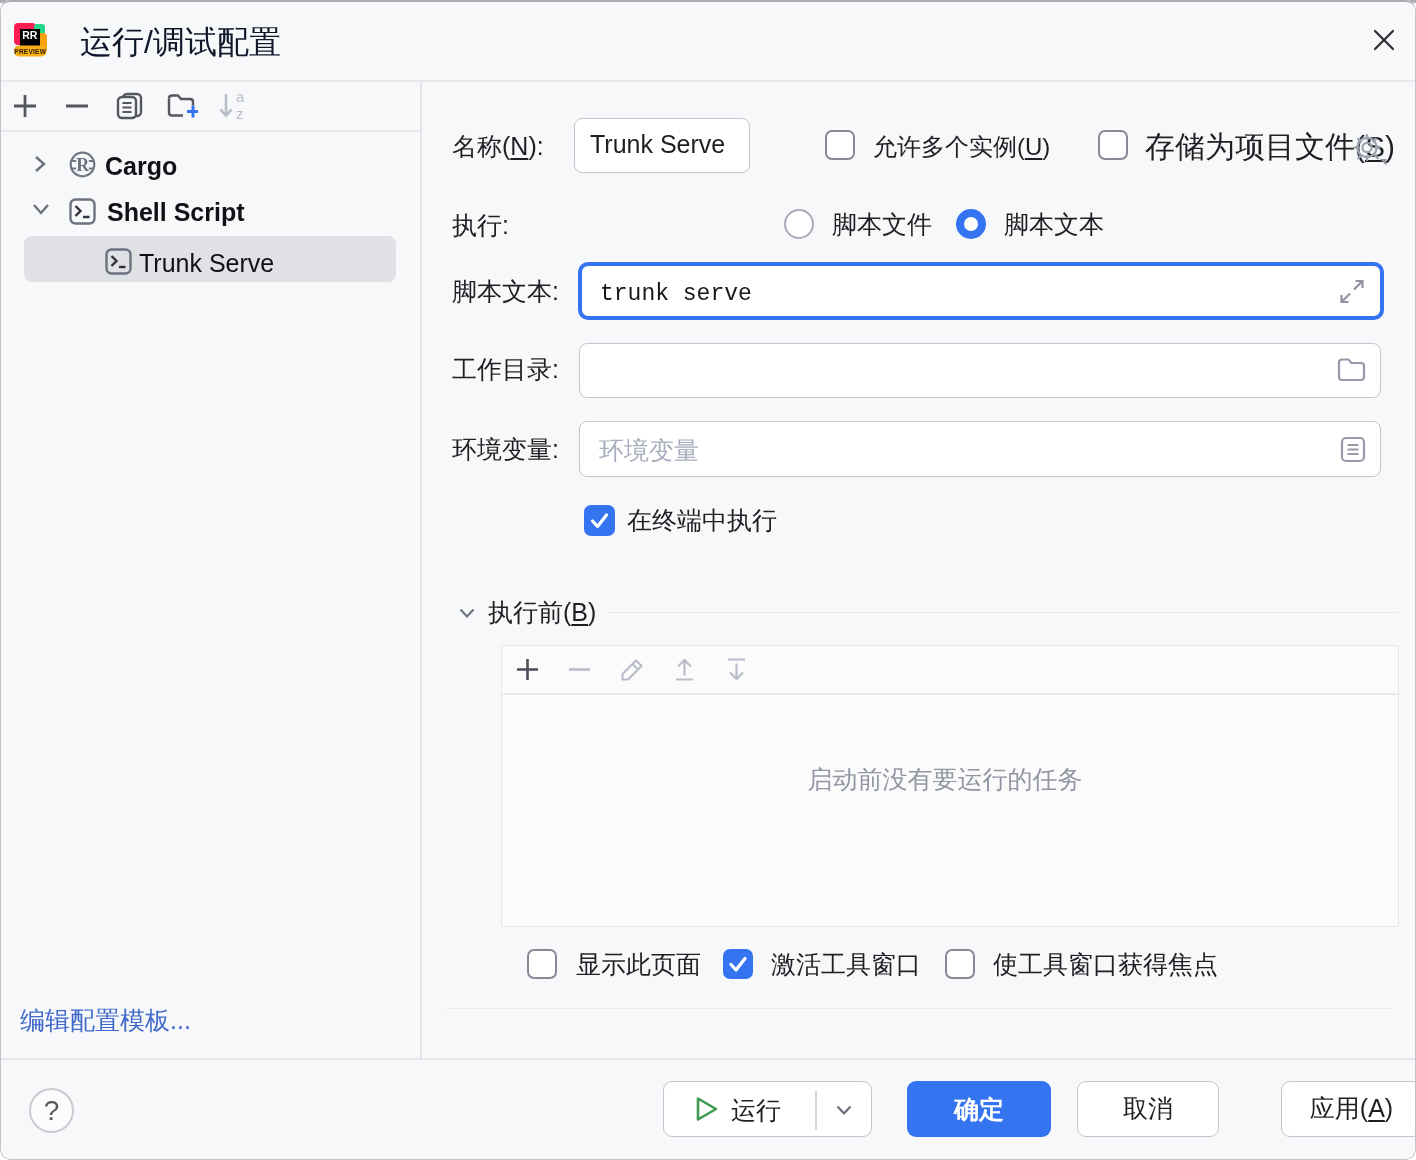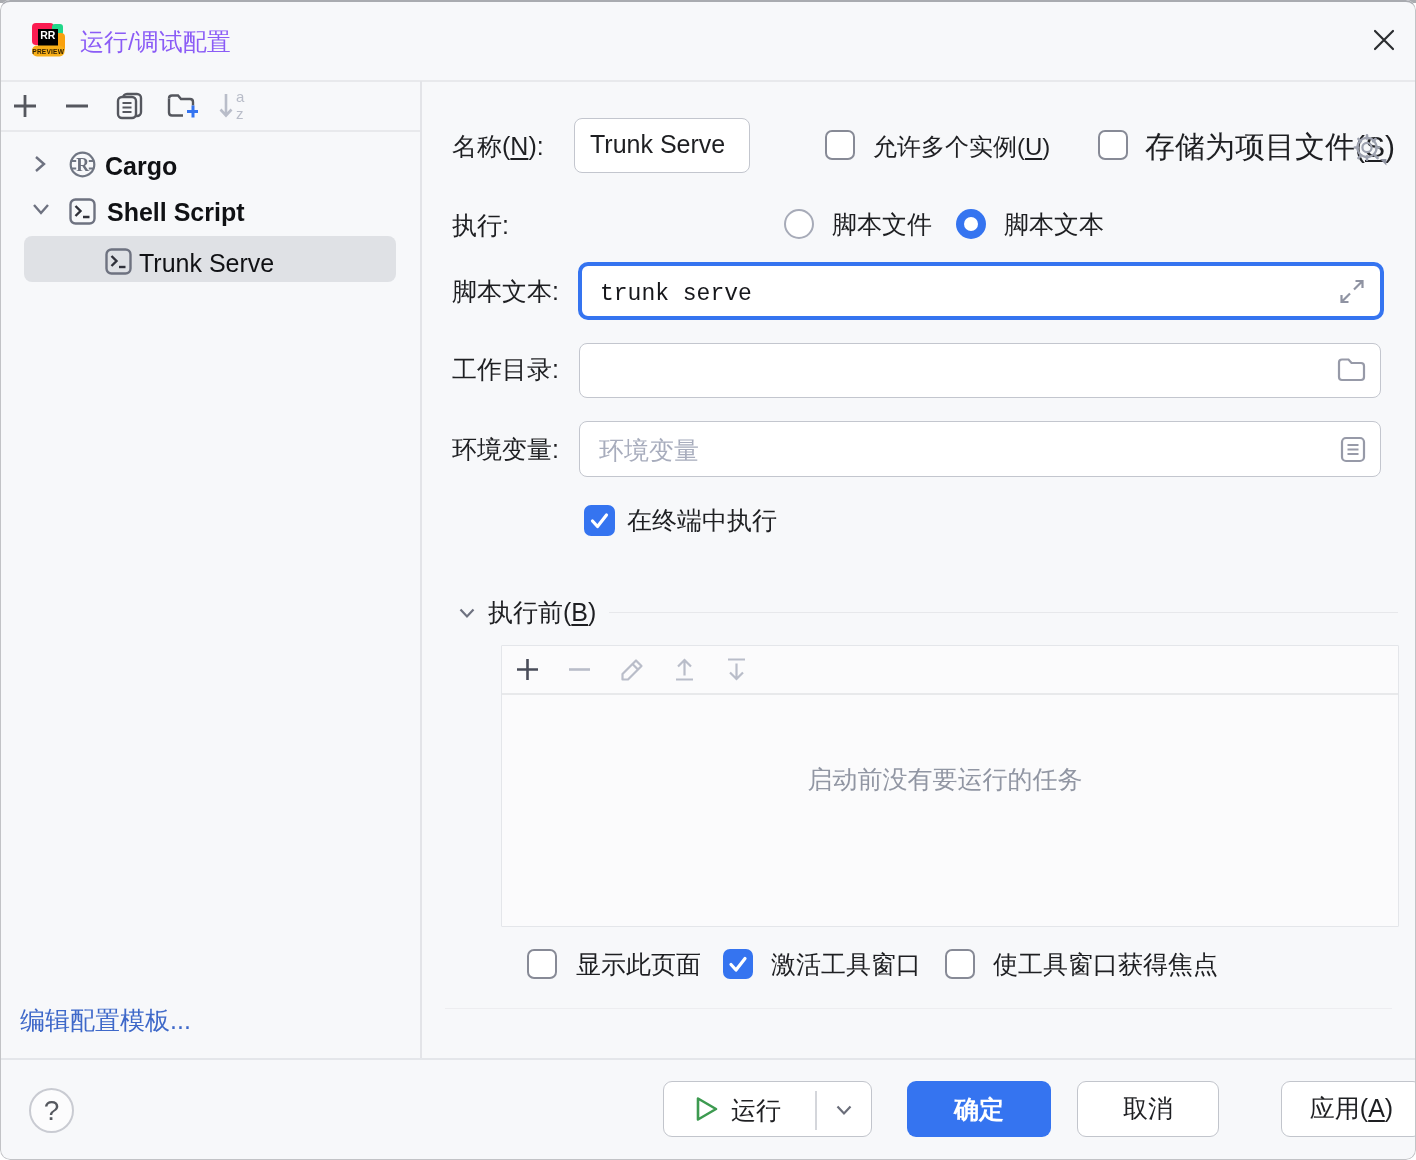--- a/index.html
+++ b/index.html
@@ -16,32 +16,32 @@
   .cb { position:absolute; width:30px; height:30px; background:#ffffff; border:2px solid #878a96; border-radius:7px; }
   .cb.on { background:#3574f0; border-color:#3574f0; }
   .treetxt { font-size:25px; color:#101114; white-space:nowrap; position:absolute; }
   u { text-underline-offset:3px; text-decoration-thickness:1.5px; }
 </style>
 </head>
 <body>
 <div class="topstrip"></div>
 <div class="dialog">
 
-  <div class="abs" id="logo" style="left:32px; top:23px; width:33px; height:34px;">
+  <div class="abs" id="logo" style="left:14px; top:23px; width:33px; height:34px;">
     <svg width="33" height="34" viewBox="0 0 33 34">
       <rect x="0" y="0" width="22" height="22" rx="4" fill="#fb1c51"></rect>
       <rect x="20" y="1" width="11" height="11" rx="3" fill="#21d789"></rect>
       <rect x="20" y="10" width="13" height="19" rx="4" fill="#f9a10e"></rect>
       <rect x="6" y="6" width="20" height="20" fill="#000000"></rect>
       <text x="15.8" y="15.8" font-size="10.5" font-weight="bold" fill="#ffffff" text-anchor="middle" font-family="Liberation Sans">RR</text>
       <rect x="0" y="22.5" width="32.5" height="11" rx="5" fill="#f7ae17"></rect>
       <text x="16.2" y="30.8" font-size="6.6" font-weight="bold" fill="#2c1e02" text-anchor="middle" font-family="Liberation Sans" letter-spacing="0.2">PREVIEW</text>
     </svg>
   </div>
-  <div class="abs" style="left:80px; top:29px; font-size:24px; color:#8b5cf6; line-height:26px;">运行/调试配置</div>
+  <div class="abs" style="left:80px; top:29px; font-size:32px; color:#0f172a; line-height:26px;">运行/调试配置</div>
   <svg class="abs" style="left:1373px; top:29px;" width="22" height="22" viewBox="0 0 22 22">
     <path d="M2 2 L20 20 M20 2 L2 20" stroke="#2b2d30" stroke-width="2.2" stroke-linecap="round" fill="none"></path>
   </svg>
   <div class="hline" style="left:0; top:80px; width:1416px;"></div>
 
   <svg class="abs" style="left:11px; top:92px;" width="28" height="28" viewBox="0 0 28 28">
     <path d="M14 3v22 M3 14h22" stroke="#55575e" stroke-width="2.8" fill="none"></path>
   </svg>
   <svg class="abs" style="left:63px; top:92px;" width="28" height="28" viewBox="0 0 28 28">
     <path d="M3 14h22" stroke="#55575e" stroke-width="2.8" fill="none"></path>

